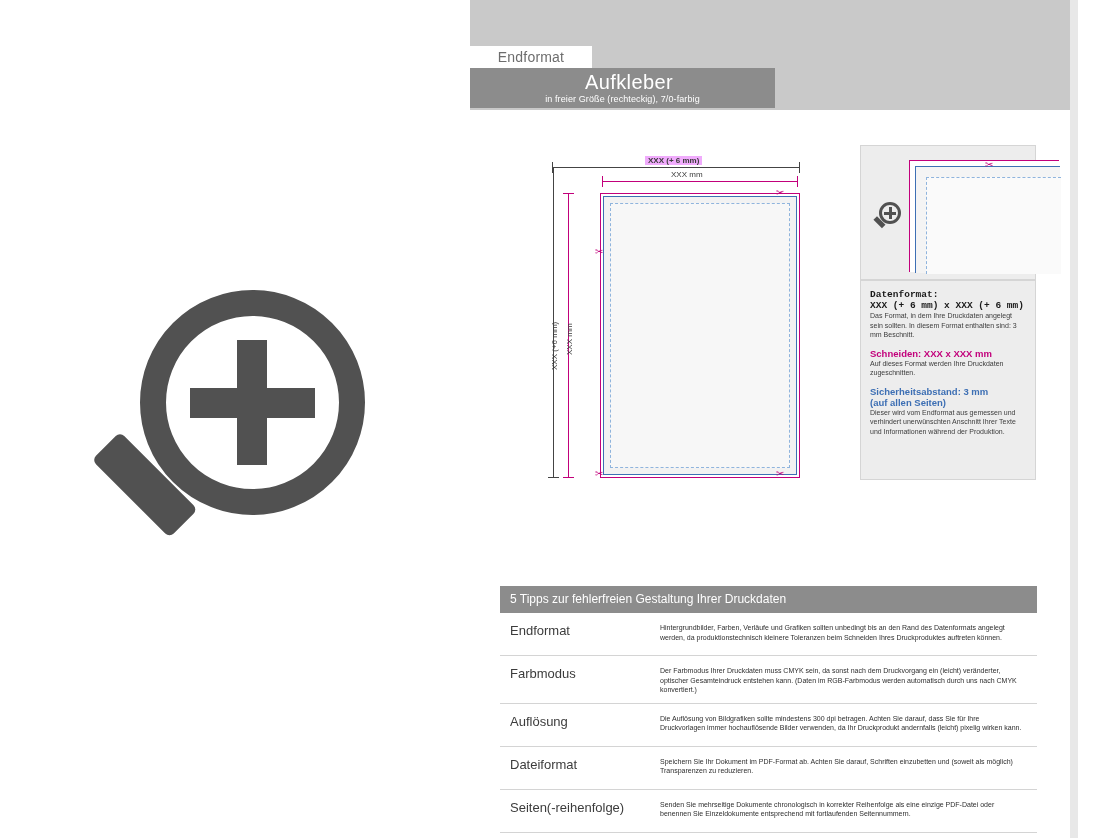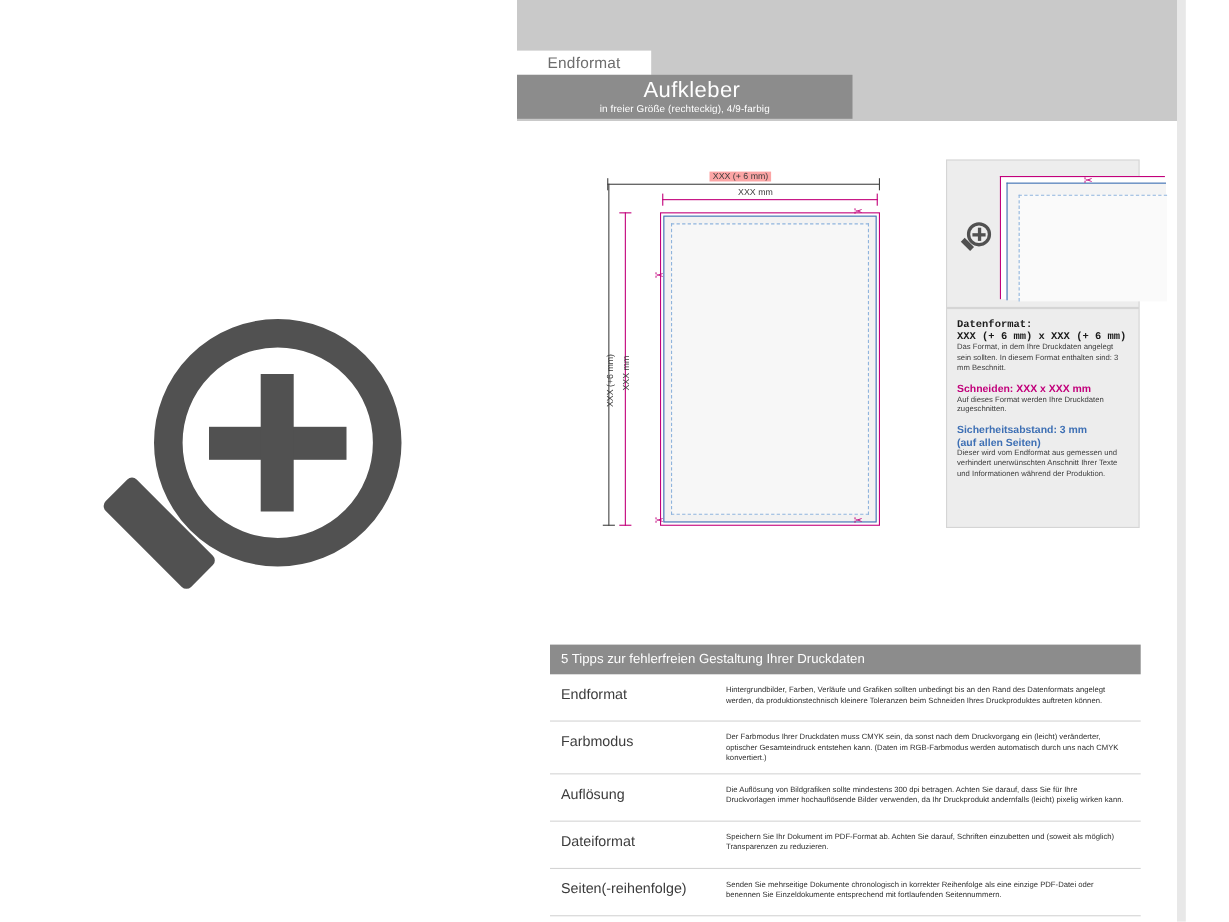--- a/index.html
+++ b/index.html
@@ -356,36 +356,36 @@
 
 <div class="page-bg"></div>
 <div class="grey-top"></div>
 <div class="grey-left-strip"></div>
 <div class="page-shadow-right"></div>
 
 <div class="tab-datenblatt">Endformat</div>
 
 <div class="title-band">
   <div class="t1">Aufkleber</div>
-  <div class="t2">in freier Größe (rechteckig), 4/9-farbig</div>
+  <div class="t2">in freier Größe (rechteckig), 7/0-farbig</div>
 </div>
 
 <div class="mag-big">
   <div class="handle"></div>
   <div class="ring"></div>
   <div class="plus-h"></div>
   <div class="plus-v"></div>
 </div>
 
 <div class="diagram">
 
   <div class="line-h" style="left:12px; top:22px; width:248px;"></div>
   <div class="tick" style="left:12px; top:17px; width:1px; height:11px;"></div>
   <div class="tick" style="left:259px; top:17px; width:1px; height:11px;"></div>
-  <div class="dim-label" style="left:105px; top:11px; background:#fca5a5; padding:0 3px;">XXX (+ 6 mm)</div>
+  <div class="dim-label" style="left:105px; top:11px; background:#f0abfc; padding:0 3px;font-weight:bold;">XXX (+ 6 mm)</div>
 
   <div class="line-h mag" style="left:62px; top:36px; width:196px;"></div>
   <div class="tick" style="left:62px; top:31px; width:1px; height:11px; background:#c2007b;"></div>
   <div class="tick" style="left:257px; top:31px; width:1px; height:11px; background:#c2007b;"></div>
   <div class="dim-label" style="left:128px; top:25px; background:#fff; padding:0 3px;">XXX mm</div>
 
   <div class="line-v" style="left:13px; top:22px; height:311px;"></div>
   <div class="tick" style="left:8px; top:332px; width:11px; height:1px;"></div>
   <div class="dim-label vert" style="left:10px; top:225px;">XXX (+6 mm)</div>
 

